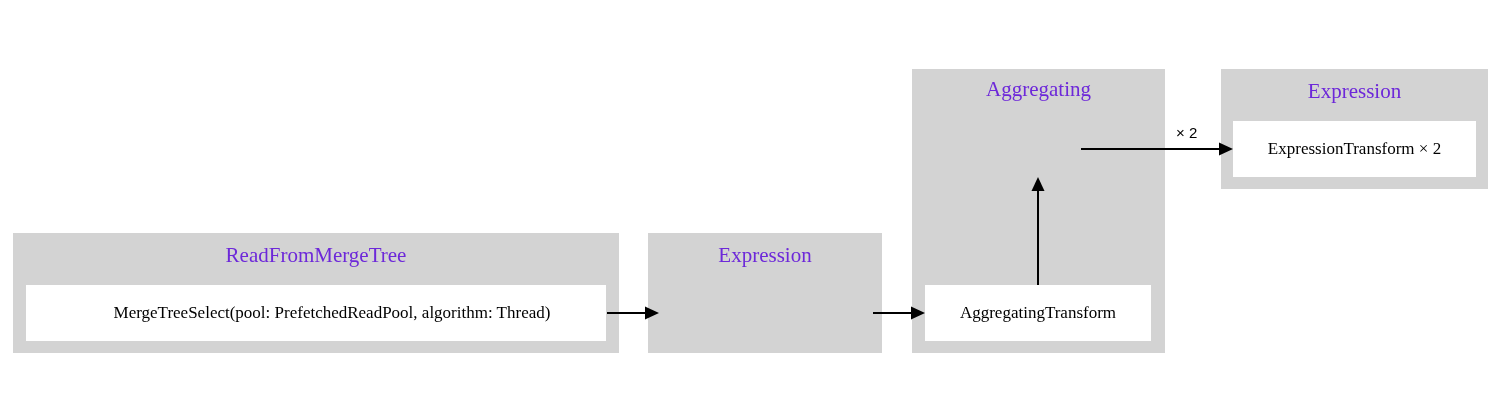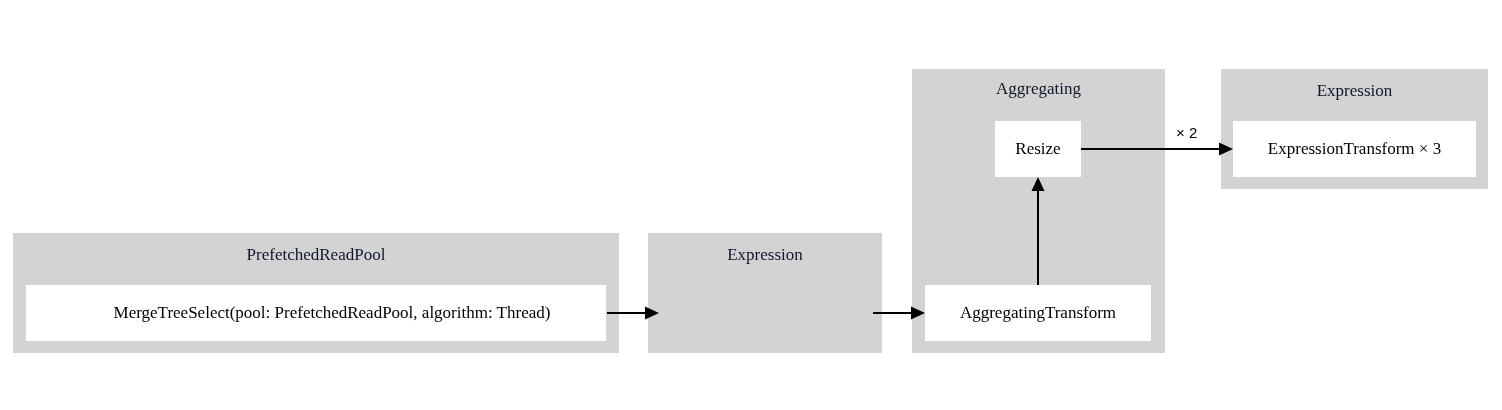--- a/index.html
+++ b/index.html
@@ -22,23 +22,23 @@
   .cluster {
     position: absolute;
     background: #d3d3d3;
     box-sizing: border-box;
   }
   .cluster-label {
     position: absolute;
     left: 0;
     right: 0;
     text-align: center;
-    font-size: 17px;
+    font-size: 21px;
     line-height: 20px;
-    color: #0f172a;
+    color: #6d28d9;
     white-space: nowrap;
     font-family: Liberation Serif, serif;
   }
   
   .node {
     position: absolute;
     background: #ffffff;
     box-sizing: border-box;
     display: flex;
     align-items: center;
@@ -78,45 +78,42 @@
     white-space: nowrap;
     font-family: "Liberation Sans", "DejaVu Sans", sans-serif;
   }
 </style>
 </head>
 <body>
 
 <div id="canvas">
 
   <div class="cluster" style="left:13px; top:233px; width:606px; height:120px;">
-    <div class="cluster-label" style="top:12px;">PrefetchedReadPool</div>
+    <div class="cluster-label" style="top:12px;">ReadFromMergeTree</div>
   </div>
   <div class="node" style="left:26px; top:285px; width:580px; height:56px;padding-left:32px;">
     <span class="node-label">MergeTreeSelect(pool: PrefetchedReadPool, algorithm: Thread)</span>
   </div>
 
   <div class="cluster" style="left:648px; top:233px; width:234px; height:120px;">
     <div class="cluster-label" style="top:12px;">Expression</div>
   </div>
 
   <div class="cluster" style="left:912px; top:69px; width:253px; height:284px;">
     <div class="cluster-label" style="top:10px;">Aggregating</div>
   </div>
-  <div class="node" style="left:995px; top:121px; width:86px; height:56px;">
-    <span class="node-label">Resize</span>
-  </div>
   <div class="node" style="left:925px; top:285px; width:226px; height:56px;">
     <span class="node-label">AggregatingTransform</span>
   </div>
 
   <div class="cluster" style="left:1221px; top:69px; width:267px; height:120px;">
     <div class="cluster-label" style="top:12px;">Expression</div>
   </div>
   <div class="node" style="left:1233px; top:121px; width:243px; height:56px;">
-    <span class="node-label">ExpressionTransform × 3</span>
+    <span class="node-label">ExpressionTransform × 2</span>
   </div>
 
   <svg class="edge-svg" viewBox="0 0 1502 410" xmlns="http://www.w3.org/2000/svg">
 
     <g>
       <line class="edge-line" x1="607" y1="313" x2="645" y2="313"></line>
       <polygon class="edge-head" points="645,306.5 659,313 645,319.5"></polygon>
     </g>
 
     <g>

